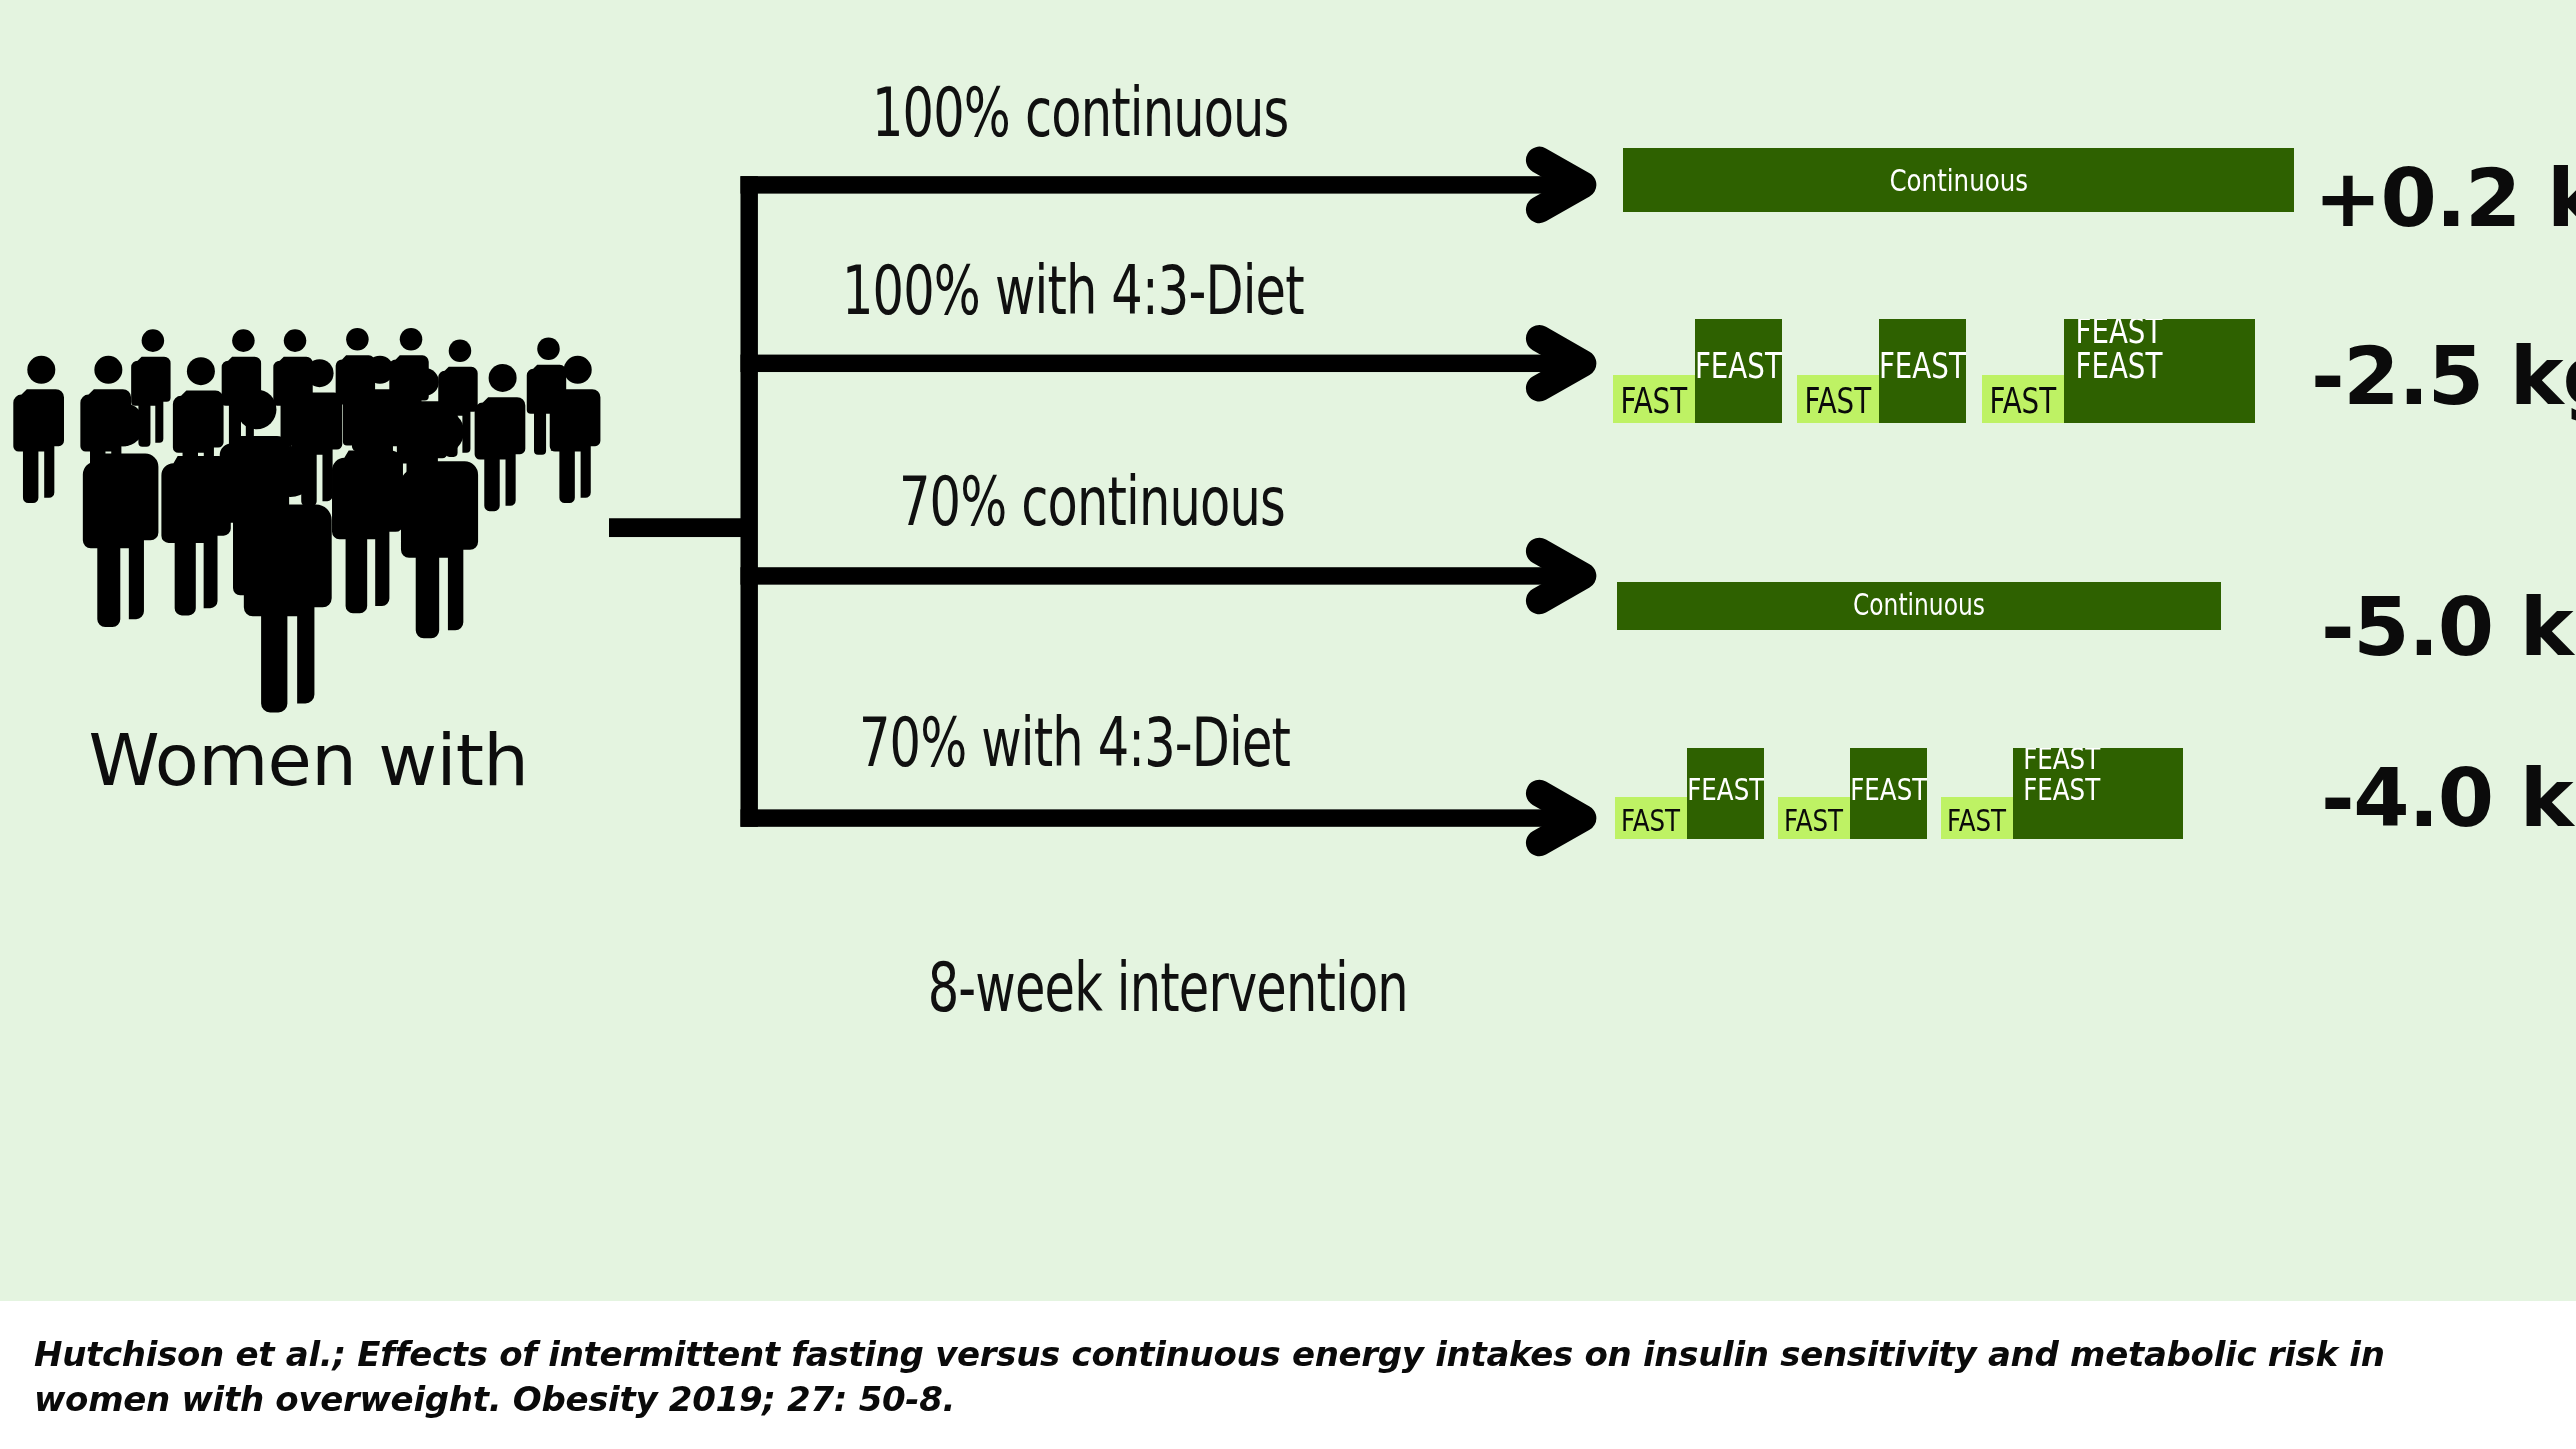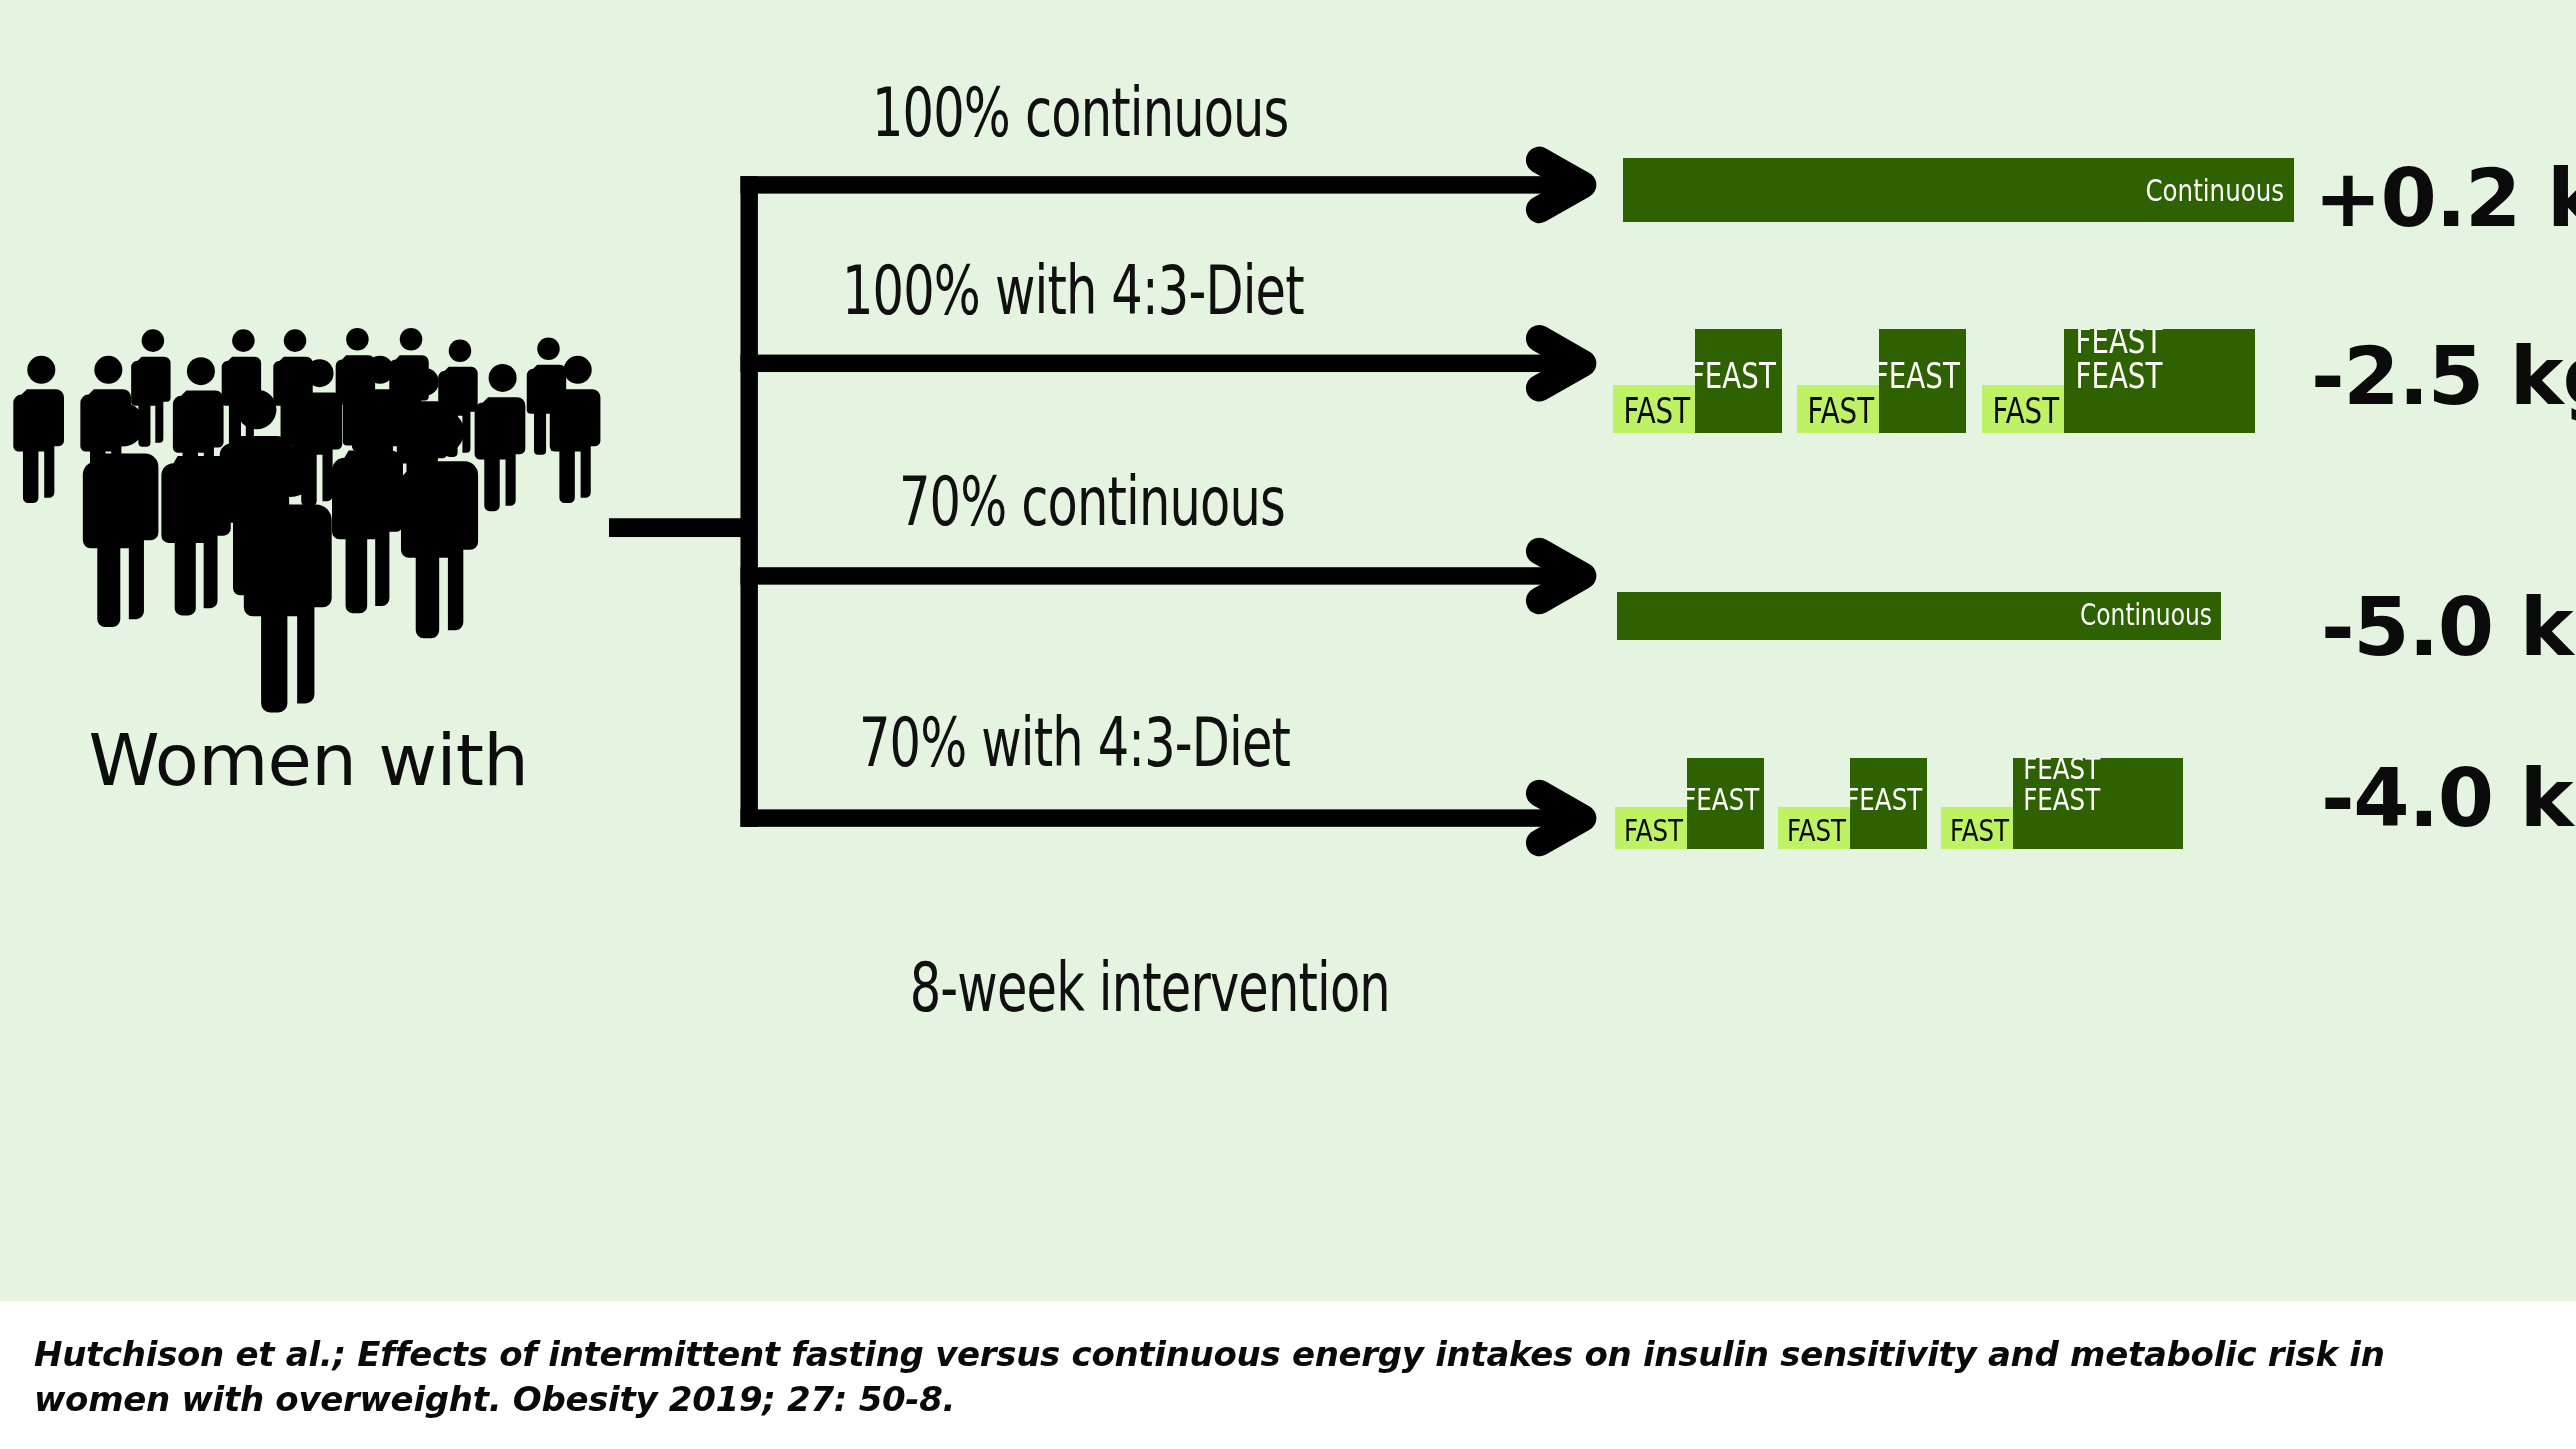--- a/index.html
+++ b/index.html
@@ -36,32 +36,32 @@
   
   .branch-label{
     position:absolute;color:#101010;
     font-family:"DejaVu Sans Condensed","DejaVu Sans", sans-serif;
     font-size:67px;font-weight:400;letter-spacing:-1px;
     white-space:nowrap;
     transform:scaleX(0.82);transform-origin:left center;
   }
 
   .footer-note{
-    position:absolute;left:771px;top:949px;width:758px;
+    position:absolute;left:789px;top:949px;width:758px;
     text-align:center;color:#101010;
     font-family:"DejaVu Sans Condensed","DejaVu Sans", sans-serif;
     font-size:67px;letter-spacing:-1px;white-space:nowrap;
   }
   .footer-note span{display:inline-block;transform:scaleX(0.82);}
 
   
   .strip{position:absolute;}
   .blk{
-    position:absolute;bottom:0;
-    display:flex;align-items:flex-end;justify-content:flex-end;
+    position:absolute;bottom:10px;
+    display:flex;align-items:flex-end;justify-content:center;
     font-family:"DejaVu Sans Condensed","DejaVu Sans", sans-serif;
     font-weight:400;line-height:1;
     box-sizing:border-box;
     overflow:hidden;
   }
   .blk span{display:block;transform:scaleX(0.88);transform-origin:center bottom;}
   .blk.fast{background:#bef264;color:#0a0a0a;}
   .blk.feast{background:#2e6100;color:#ffffff;}
   .blk.cont{background:#2e6100;color:#ffffff;align-items:center;}
 

